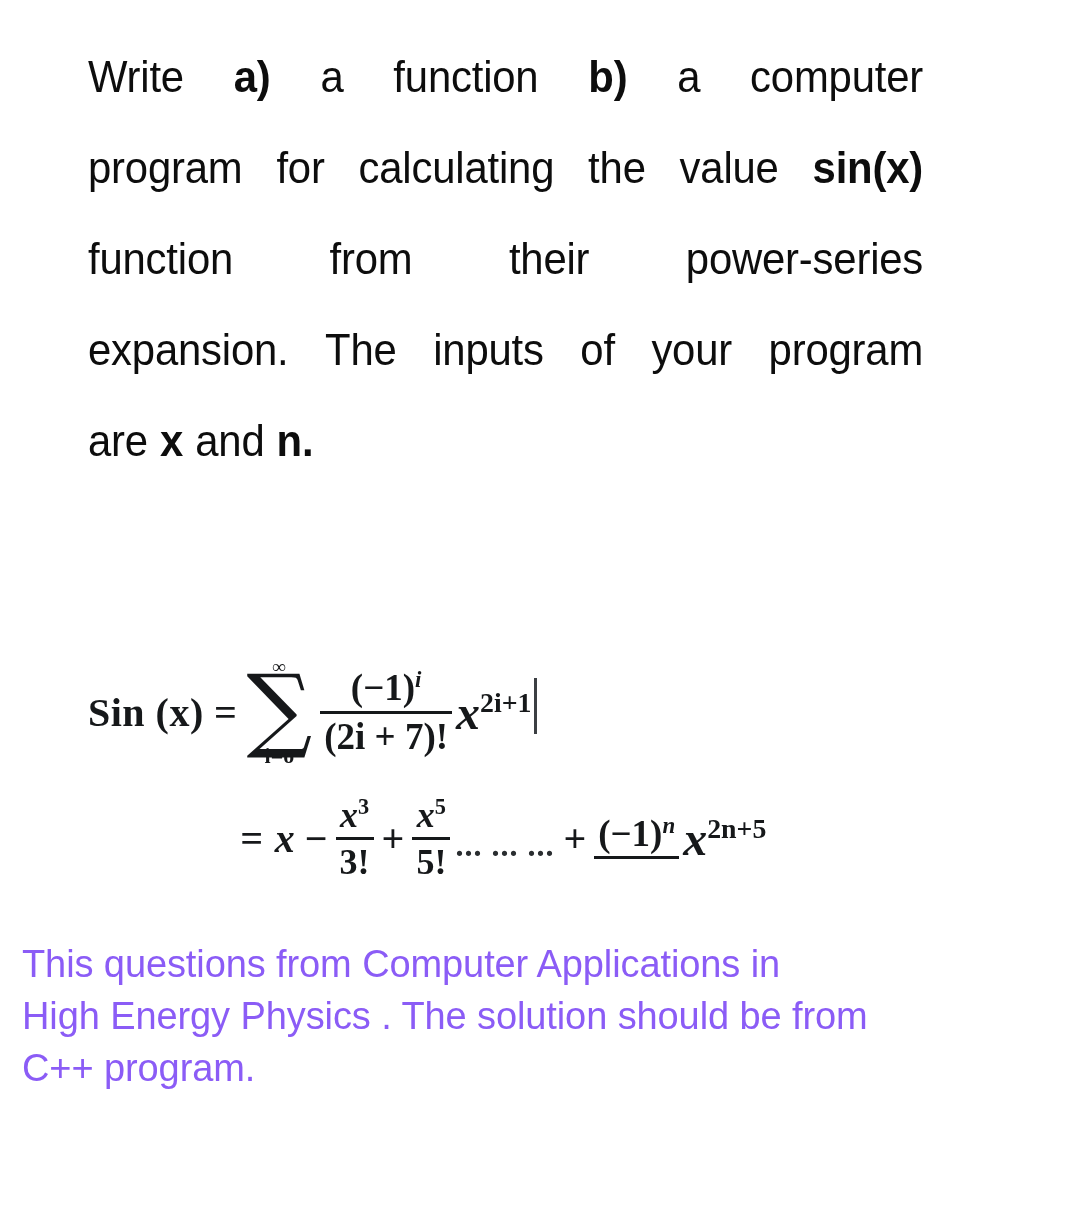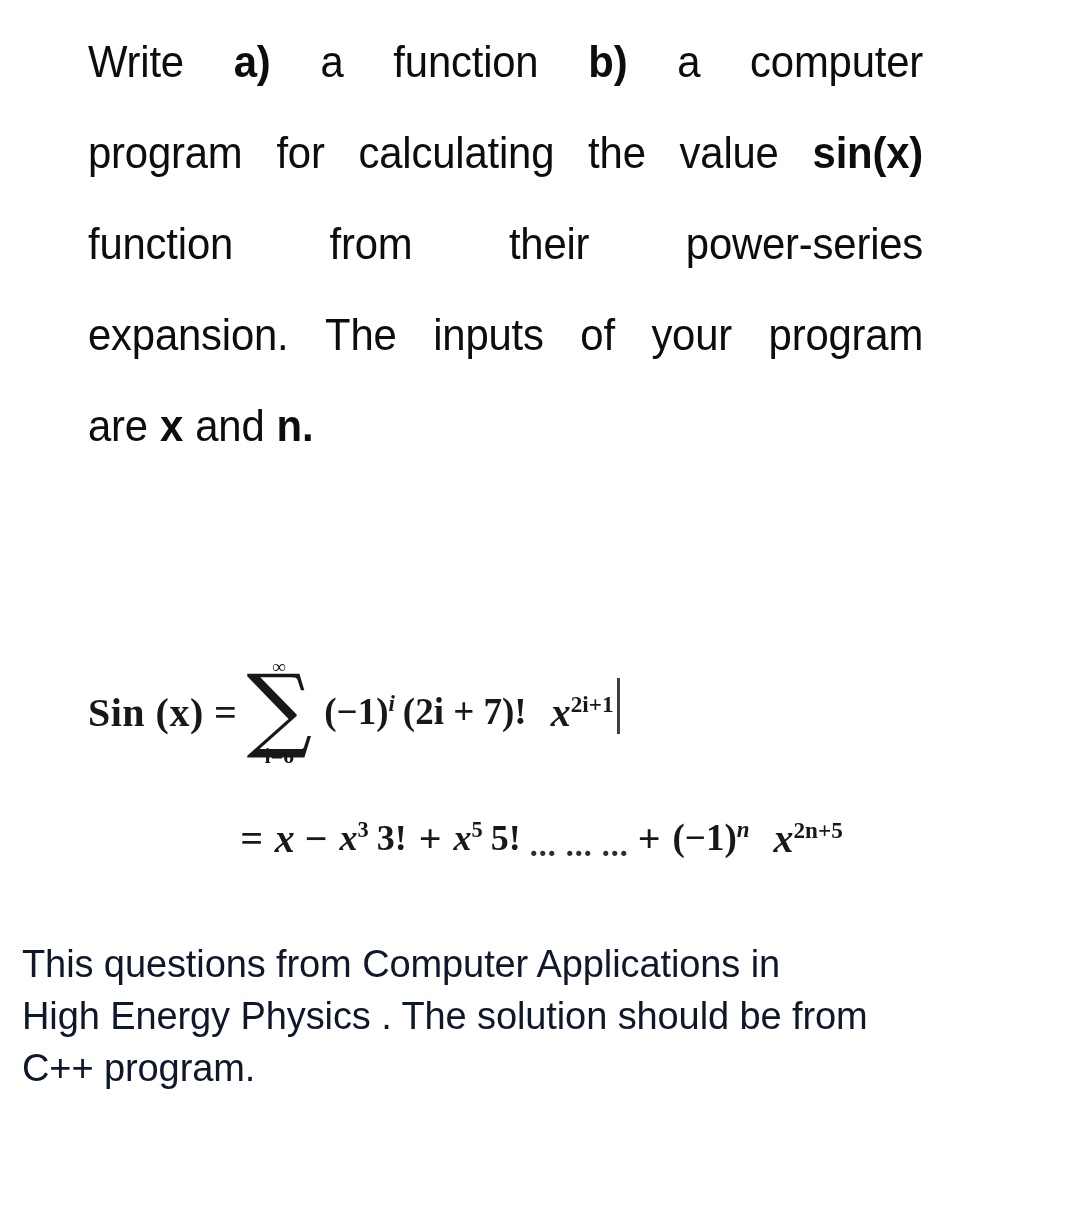--- a/index.html
+++ b/index.html
@@ -13,21 +13,21 @@
     font-family: "Liberation Sans", sans-serif;
     color: #0a0a0a;
     overflow: hidden;
     position: relative;
   }
 
   
   .question-block {
     position: absolute;
     left: 88px;
-    top: 36px;
+    top: 51px;
     width: 898px;
   }
   .q-line {
     display: flex;
     justify-content: space-between;
     align-items: baseline;
     height: 91px;
     font-family: "Liberation Sans", sans-serif;
     font-size: 45px;
     font-weight: 400;
@@ -100,20 +100,21 @@
   }
   .sigma-bot {
     font-size: 22px;
     font-weight: 700;
     margin-top: -4px;
   }
 
   
   .frac {
     display: inline-flex;
+    flex-direction: column;
     align-items: center;
     justify-content: center;
     vertical-align: middle;
     line-height: 1.06;
     margin: 0 2px;
   }
   .frac .num,
   .frac .den {
     font-size: 37px;
     font-weight: 700;
@@ -132,25 +133,25 @@
 
   .sup {
     font-size: 0.62em;
     vertical-align: super;
     font-style: italic;
     font-weight: 700;
   }
   .sup.up { font-style: normal; }
 
   .term {
-    font-size: 40px;
+    font-size: 48px;
     font-weight: 700;
     font-style: italic;
     white-space: pre;
-    margin-left: 18px;
+    margin-left: 2px;
   }
   .term .sup { font-size: 0.58em; }
 
   .cursor-bar {
     display: inline-block;
     width: 3px;
     height: 56px;
     background: #3c3f43;
     margin-left: 3px;
     vertical-align: middle;
@@ -184,21 +185,21 @@
   
   .note-block {
     position: absolute;
     left: 22px;
     top: 938px;
     width: 1040px;
     font-family: "Liberation Sans", sans-serif;
     font-size: 38px;
     font-weight: 400;
     line-height: 52px;
-    color: #0f172a;
+    color: #8b5cf6;
     letter-spacing: -0.1px;
   }
   .note-line { white-space: pre; }
 </style>
 </head>
 <body>
 
 <div class="question-block">
 
   <div class="q-line">

